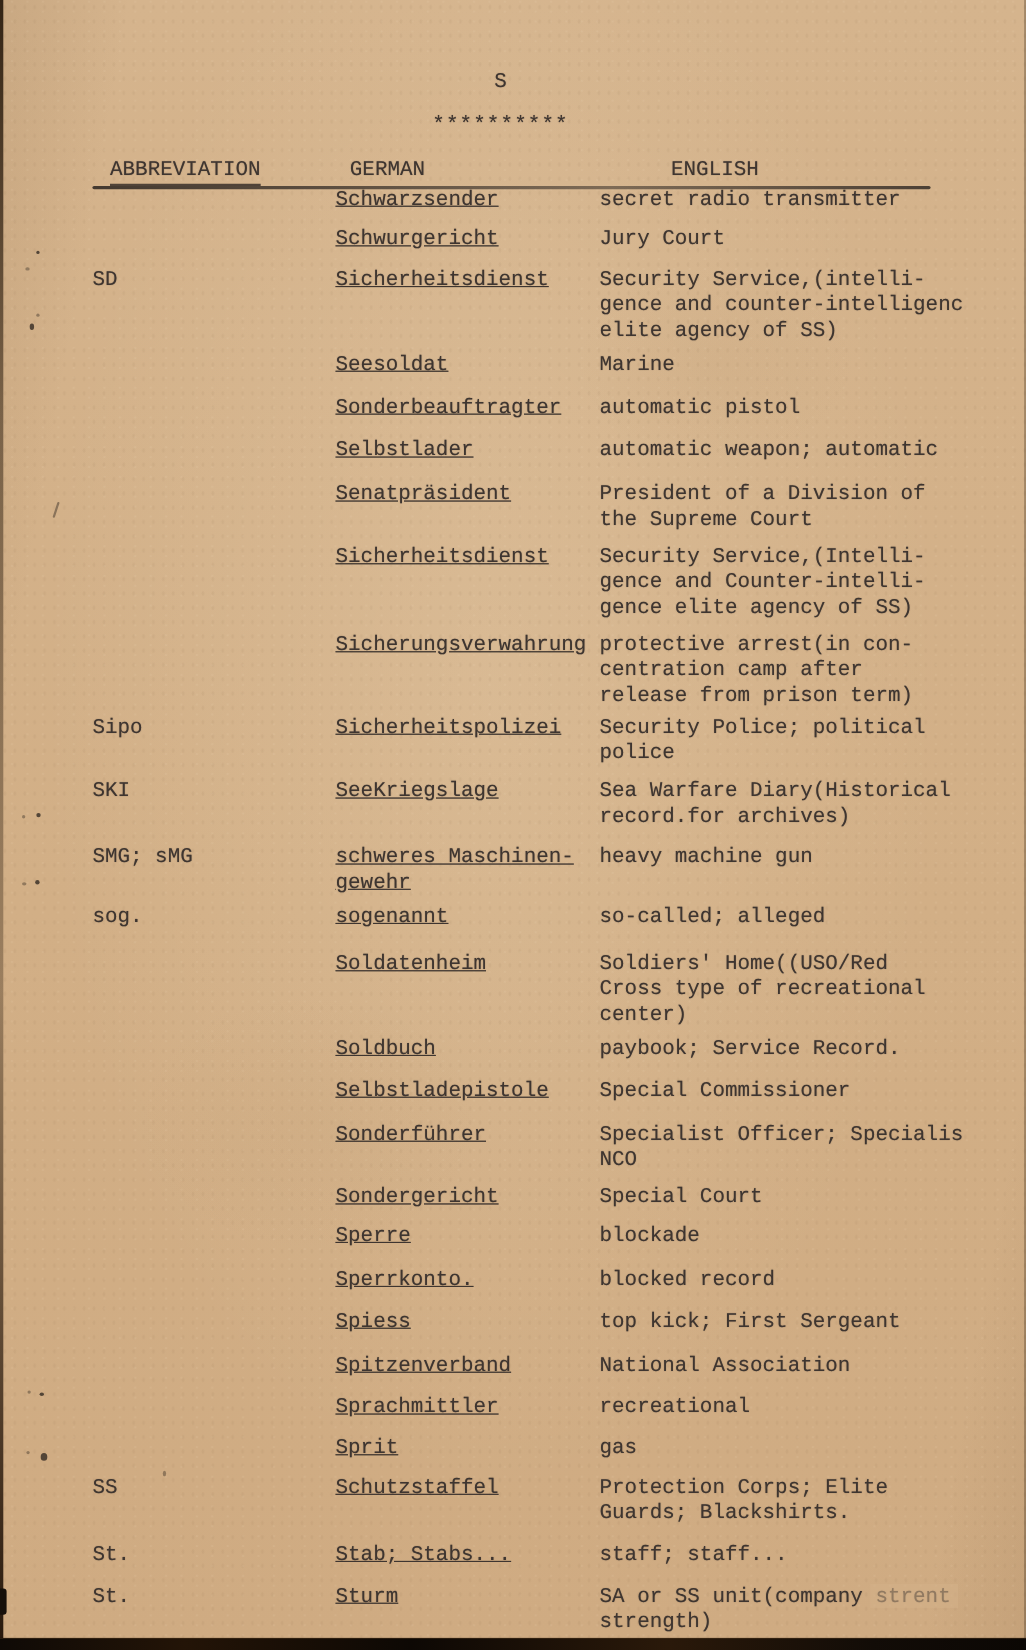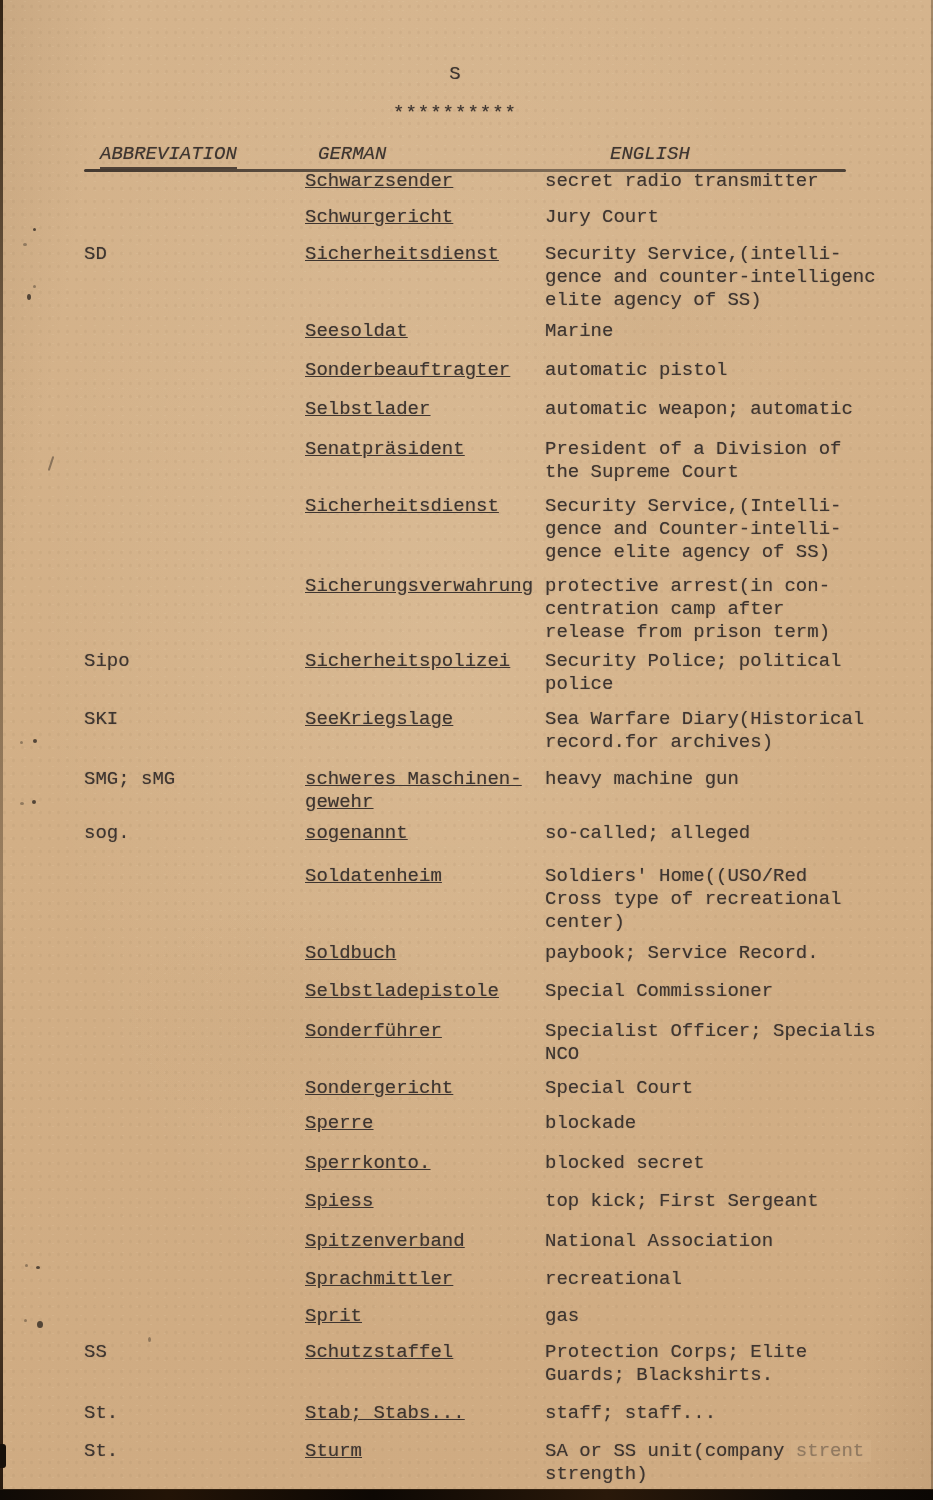--- a/index.html
+++ b/index.html
@@ -16,21 +16,21 @@
     position:absolute; inset:0; pointer-events:none;
     background-image:
       radial-gradient(rgba(120,90,60,0.07) 1px, transparent 1.6px),
       radial-gradient(rgba(255,240,215,0.08) 1px, transparent 1.6px);
     background-size: 9px 13px, 14px 9px;
     background-position: 0 0, 4px 6px;
   }
   .tw { font-size:19px; line-height:23px; white-space:pre; text-shadow:0 0 1px rgba(62,53,48,0.5); }
   .title-line { position:absolute; left:330px; width:250px; text-align:center; }
   .stars { letter-spacing:1px; }
-  .hdr { position:absolute; top:143px;font-style:italic; }
+  .hdr { position:absolute; top:143px; }
   .hdr-abbr { left:100px; border-bottom:2px solid rgba(56,47,41,0.85); padding-bottom:1px; }
   .hdr-ger { left:318px; }
   .hdr-eng { left:610px; }
   .header-rule { position:absolute; left:84px; top:169px; width:762px; height:3px;
     background:linear-gradient(90deg, rgba(52,44,38,0.9), rgba(52,44,38,0.75) 30%, rgba(52,44,38,0.55) 62%, rgba(52,44,38,0.85)); border-radius:2px; }
   .rows { position:absolute; left:84px; top:0; width:820px; height:100%; }
   .row { position:absolute; left:0; width:100%; }
   .c { position:absolute; top:0; }
   .c-abbr { left:0; }
   .c-ger  { left:221px;text-decoration:underline; }
@@ -95,21 +95,21 @@
     <div class="row tw" style="top:822px"><span class="c c-abbr">sog.</span><span class="c c-ger">sogenannt</span><span class="c c-eng">so-called; alleged</span></div>
     <div class="row tw" style="top:865px"><span class="c c-abbr"></span><span class="c c-ger">Soldatenheim</span><span class="c c-eng">Soldiers' Home((USO/Red
 Cross type of recreational
 center)</span></div>
     <div class="row tw" style="top:942px"><span class="c c-abbr"></span><span class="c c-ger">Soldbuch</span><span class="c c-eng">paybook; Service Record.</span></div>
     <div class="row tw" style="top:980px"><span class="c c-abbr"></span><span class="c c-ger">Selbstladepistole</span><span class="c c-eng">Special Commissioner</span></div>
     <div class="row tw" style="top:1020px"><span class="c c-abbr"></span><span class="c c-ger">Sonderführer</span><span class="c c-eng">Specialist Officer; Specialis
 NCO</span></div>
     <div class="row tw" style="top:1077px"><span class="c c-abbr"></span><span class="c c-ger">Sondergericht</span><span class="c c-eng">Special Court</span></div>
     <div class="row tw" style="top:1112px"><span class="c c-abbr"></span><span class="c c-ger">Sperre</span><span class="c c-eng">blockade</span></div>
-    <div class="row tw" style="top:1152px"><span class="c c-abbr"></span><span class="c c-ger">Sperrkonto.</span><span class="c c-eng">blocked secret</span></div>
+    <div class="row tw" style="top:1152px"><span class="c c-abbr"></span><span class="c c-ger">Sperrkonto.</span><span class="c c-eng">blocked record</span></div>
     <div class="row tw" style="top:1190px"><span class="c c-abbr"></span><span class="c c-ger">Spiess</span><span class="c c-eng">top kick; First Sergeant</span></div>
     <div class="row tw" style="top:1230px"><span class="c c-abbr"></span><span class="c c-ger">Spitzenverband</span><span class="c c-eng">National Association</span></div>
     <div class="row tw" style="top:1268px"><span class="c c-abbr"></span><span class="c c-ger">Sprachmittler</span><span class="c c-eng">recreational</span></div>
     <div class="row tw" style="top:1305px"><span class="c c-abbr"></span><span class="c c-ger">Sprit</span><span class="c c-eng">gas</span></div>
     <div class="row tw" style="top:1341px"><span class="c c-abbr">SS</span><span class="c c-ger">Schutzstaffel</span><span class="c c-eng">Protection Corps; Elite
 Guards; Blackshirts.</span></div>
     <div class="row tw" style="top:1402px"><span class="c c-abbr">St.</span><span class="c c-ger">Stab; Stabs...</span><span class="c c-eng">staff; staff...</span></div>
     <div class="row tw" style="top:1440px"><span class="c c-abbr">St.</span><span class="c c-ger">Sturm</span><span class="c c-eng">SA or SS unit(company strent
 strength)</span></div>
   </div>

